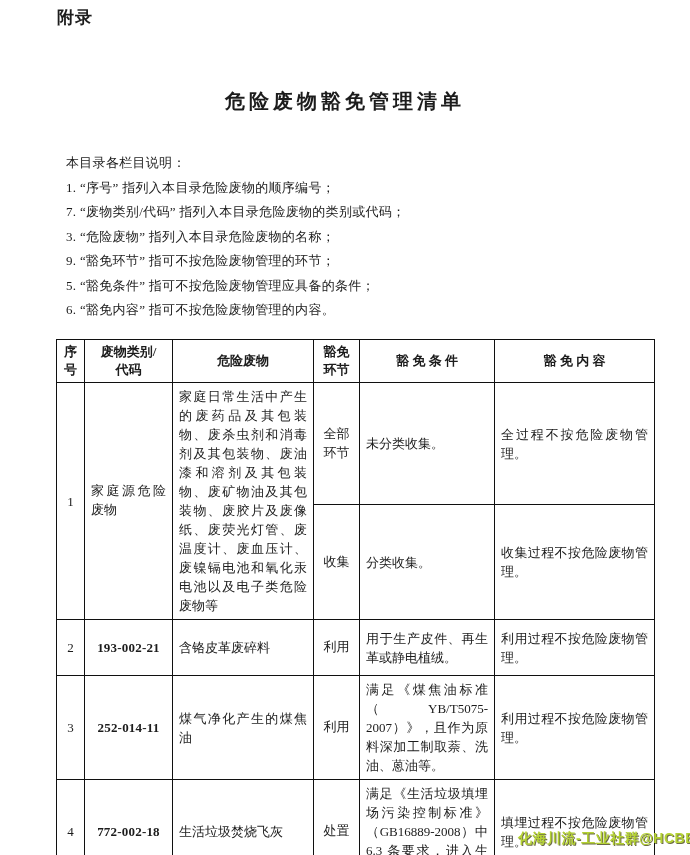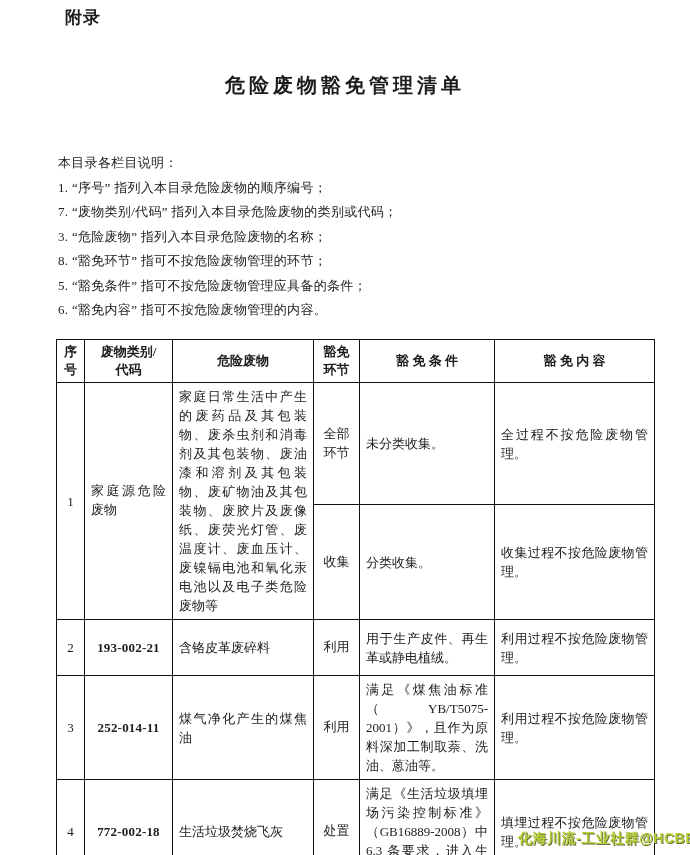--- a/index.html
+++ b/index.html
@@ -11,46 +11,46 @@
     position: relative;
     width: 690px;
     height: 855px;
     background: #ffffff;
     font-family: "Liberation Serif", "DejaVu Serif", serif;
     color: #1c1c1c;
     overflow: hidden;
   }
   .appendix-label {
     position: absolute;
-    left: 65px;
+    left: 57px;
     top: 6px;
     font-size: 17px;
     font-weight: bold;
     letter-spacing: 1px;
     font-family: "Liberation Sans", "DejaVu Sans", sans-serif;
   }
   .doc-title {
     position: absolute;
     left: 0;
-    top: 72px;
+    top: 88px;
     width: 100%;
     text-align: center;
     font-size: 20px;
     font-weight: bold;
     letter-spacing: 4px;
   }
   .intro {
     position: absolute;
     left: 57px;
     top: 156px;
     width: 590px;
     font-size: 13px;
   }
   .intro p {
-    margin: 0 0 11px 1px;
+    margin: 0 0 11px 9px;
     line-height: 13.5px;
     letter-spacing: 0.3px;
     font-family: Liberation Serif, serif;
   }
   table.exemption {
     position: absolute;
     left: 56px;
     top: 339px;
     width: 598px;
     border-collapse: collapse;
@@ -118,21 +118,21 @@
 
   <div class="appendix-label">附录</div>
 
   <div class="doc-title">危险废物豁免管理清单</div>
 
   <div class="intro">
     <p>本目录各栏目说明：</p>
     <p>1. “序号” 指列入本目录危险废物的顺序编号；</p>
     <p>7. “废物类别/代码” 指列入本目录危险废物的类别或代码；</p>
     <p>3. “危险废物” 指列入本目录危险废物的名称；</p>
-    <p>8. “豁免环节” 指可不按危险废物管理的环节；</p>
+    <p>9. “豁免环节” 指可不按危险废物管理的环节；</p>
     <p>5. “豁免条件” 指可不按危险废物管理应具备的条件；</p>
     <p>6. “豁免内容” 指可不按危险废物管理的内容。</p>
   </div>
 
   <table class="exemption">
     <colgroup>
       <col style="width:28px">
       <col style="width:88px">
       <col style="width:141px">
       <col style="width:46px">
@@ -170,21 +170,21 @@
         <td class="c-waste">含铬皮革废碎料</td>
         <td class="c-stage">利用</td>
         <td class="c-cond">用于生产皮件、再生革或静电植绒。</td>
         <td class="c-content">利用过程不按危险废物管理。</td>
       </tr>
       <tr style="height:100px;">
         <td class="c-num">3</td>
         <td class="c-code">252-014-11</td>
         <td class="c-waste">煤气净化产生的煤焦油</td>
         <td class="c-stage">利用</td>
-        <td class="c-cond">满足《煤焦油标准（YB/T5075-2001）》，且作为原料深加工制取萘、洗油、蒽油等。</td>
+        <td class="c-cond">满足《煤焦油标准（YB/T5075-2007）》，且作为原料深加工制取萘、洗油、蒽油等。</td>
         <td class="c-content">利用过程不按危险废物管理。</td>
       </tr>
       <tr style="height:87px;">
         <td class="c-num">4</td>
         <td class="c-code">772-002-18</td>
         <td class="c-waste">生活垃圾焚烧飞灰</td>
         <td class="c-stage">处置</td>
         <td class="c-cond">满足《生活垃圾填埋场污染控制标准》（GB16889-2008）中 6.3 条要求，进入生活垃圾填埋场填埋。</td>
         <td class="c-content">填埋过程不按危险废物管理。</td>
       </tr>

